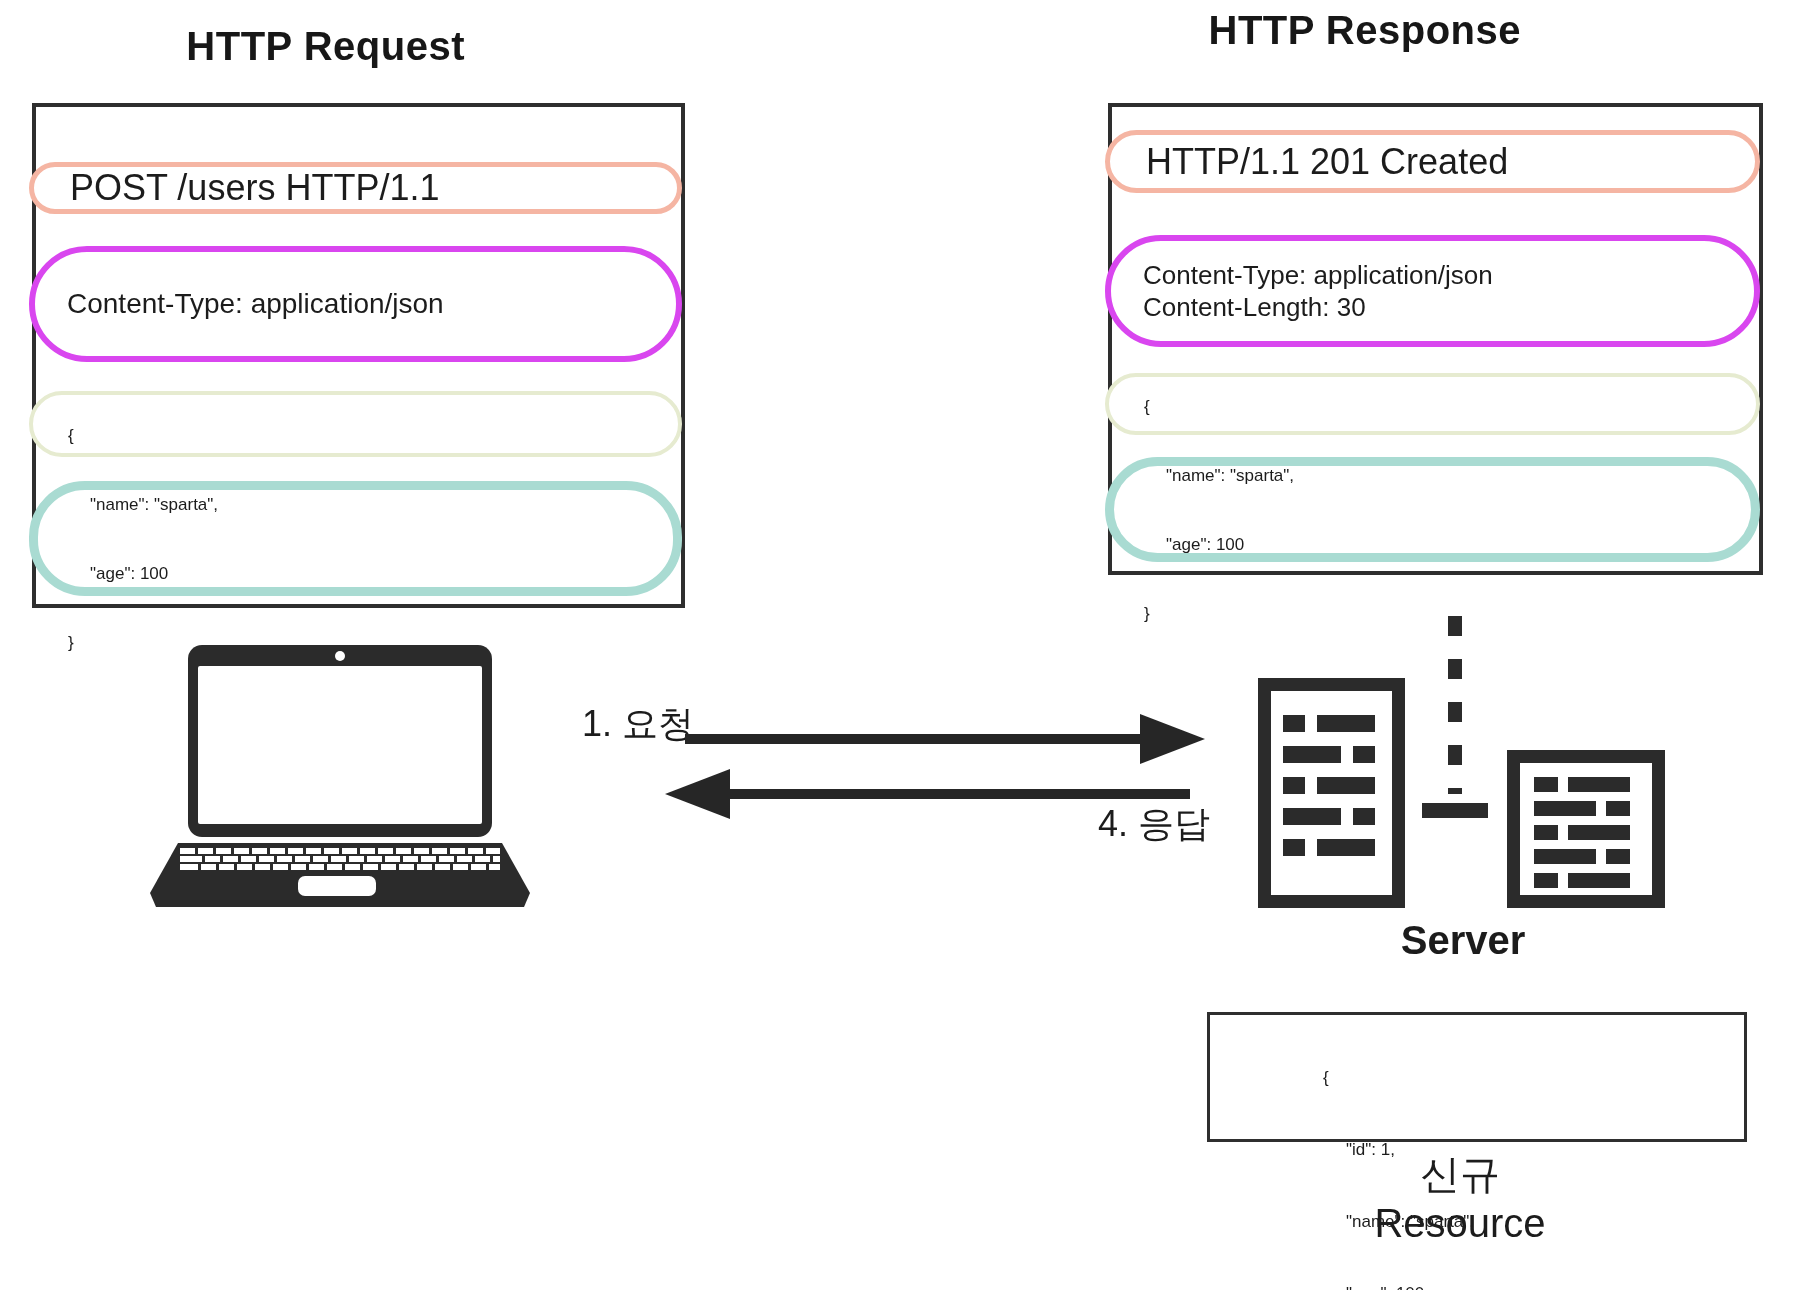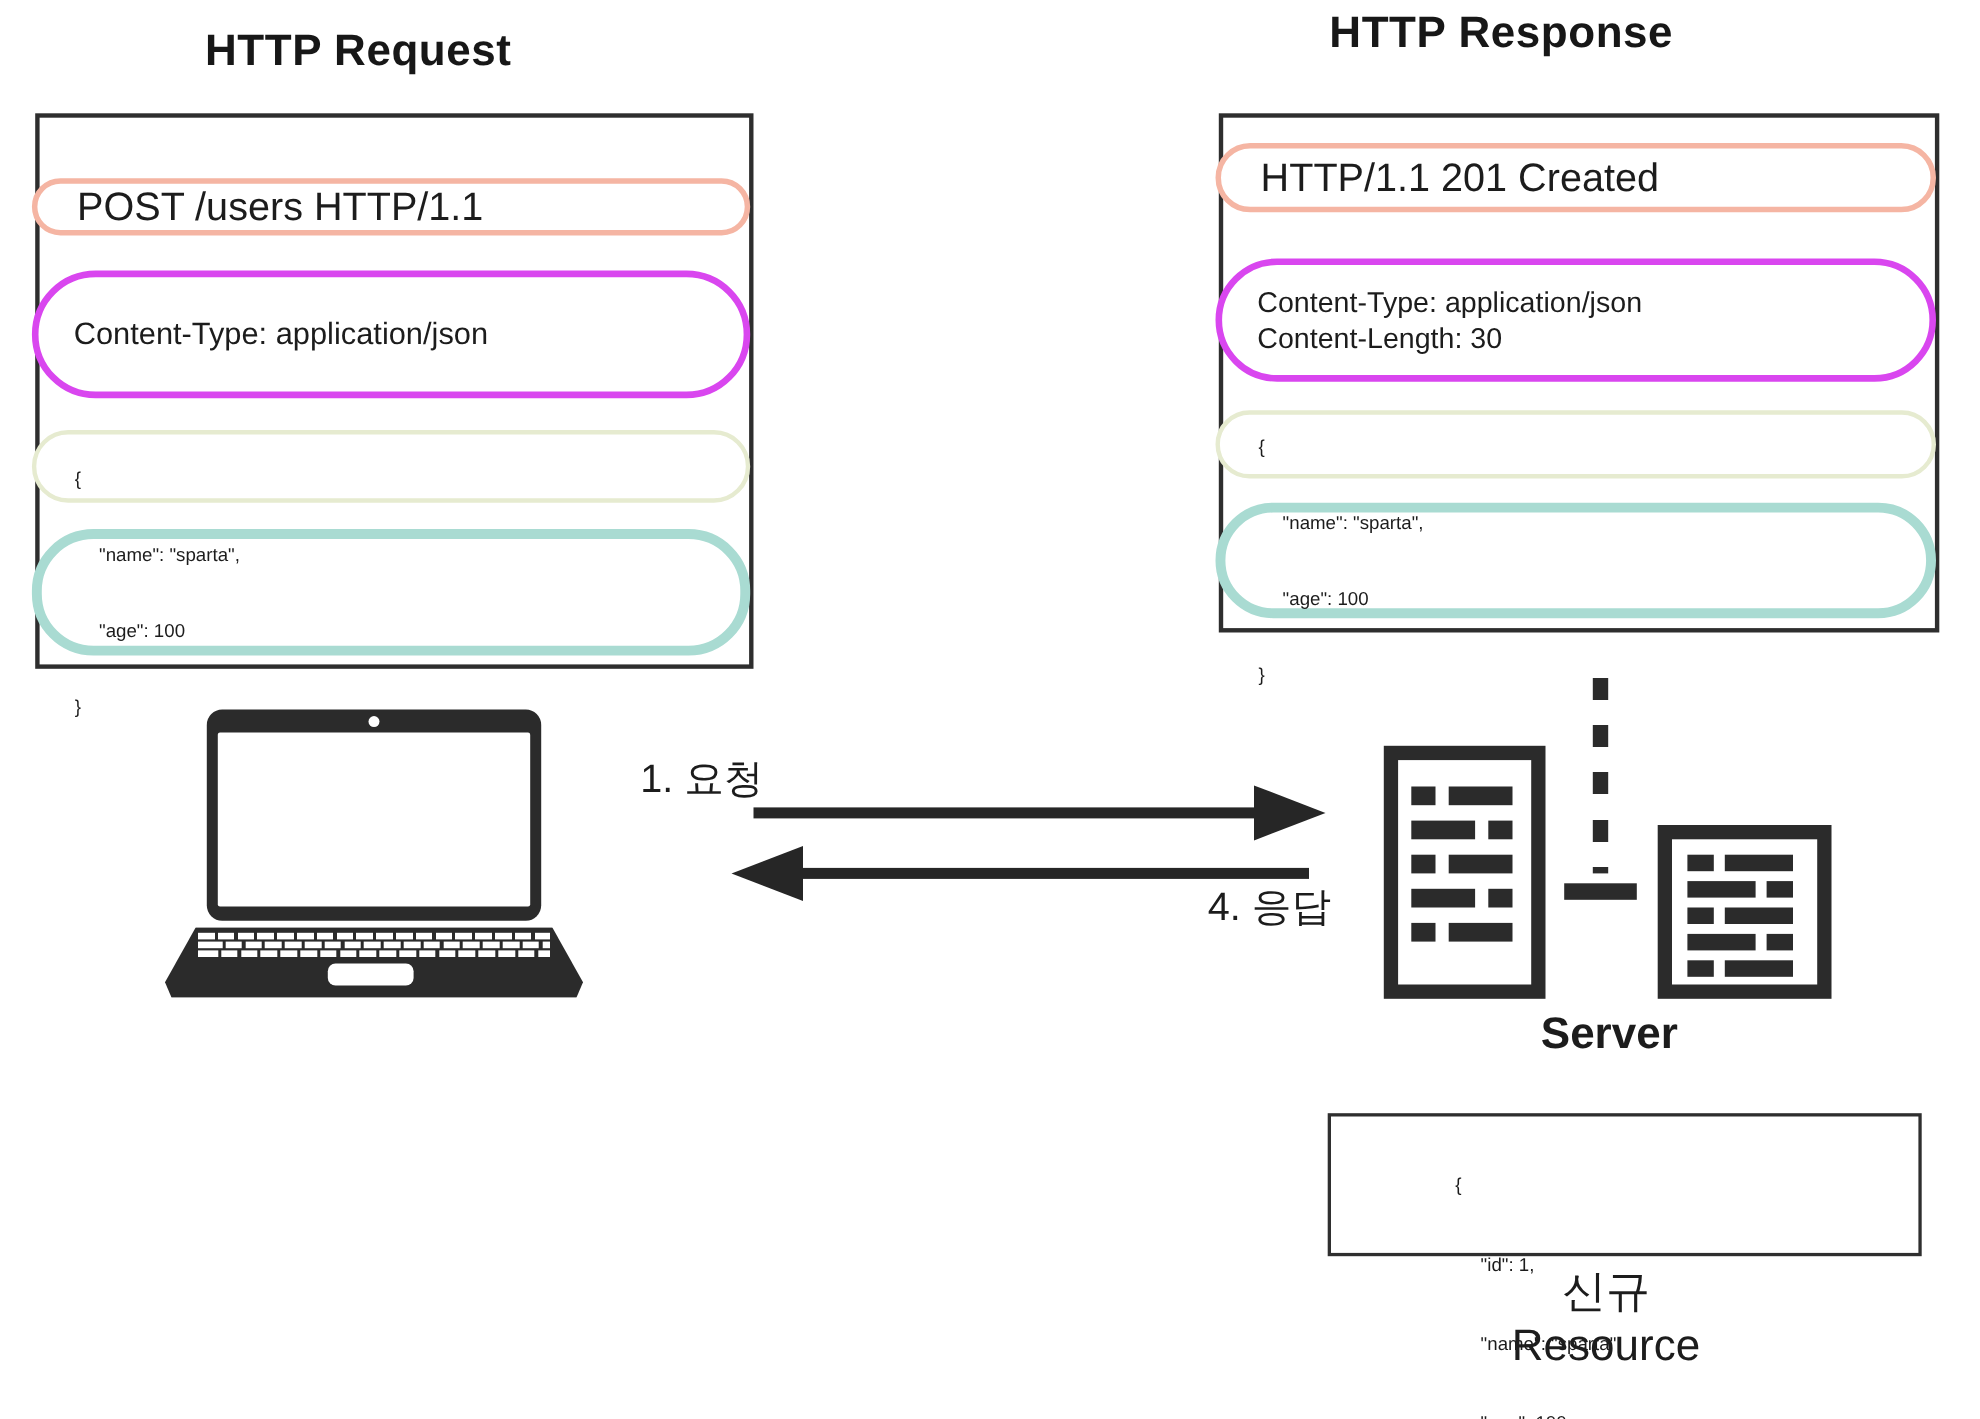--- a/index.html
+++ b/index.html
@@ -48,21 +48,21 @@
   .kb-r3{top:21px;background-position-x:3px;}
   .trackpad{position:absolute;left:148px;top:33px;width:78px;height:20px;background:#fff;border-radius:7px;}
 
   
   .shaft{position:absolute;height:10px;background:#262626;}
   .a1-shaft{left:685px;top:734px;width:458px;}
   .a1-head{position:absolute;left:1140px;top:714px;width:0;height:0;border-left:65px solid #262626;border-top:25px solid transparent;border-bottom:25px solid transparent;}
   .a2-shaft{left:728px;top:789px;width:462px;}
   .a2-head{position:absolute;left:665px;top:769px;width:0;height:0;border-right:65px solid #262626;border-top:25px solid transparent;border-bottom:25px solid transparent;}
   .flow-label{position:absolute;font-size:36px;font-weight:500;white-space:nowrap;}
-  .fl-1{left:582px;top:684px;}
+  .fl-1{left:582px;top:700px;}
   .fl-2{left:1098px;top:800px;}
 
   
   .server-tall{position:absolute;left:1258px;top:678px;width:147px;height:230px;border:13px solid #2b2b2b;box-sizing:border-box;background:#fff;padding:24px 12px 0 12px;}
   .server-small{position:absolute;left:1507px;top:750px;width:158px;height:158px;border:13px solid #2b2b2b;box-sizing:border-box;background:#fff;padding:14px 12px 0 14px;}
   .srv-row{display:flex;gap:12px;margin-bottom:14px;}
   .server-small .srv-row{gap:10px;margin-bottom:9px;}
   .blk{background:#2b2b2b;height:17px;}
   .server-small .blk{height:15px;}
   .blk-s{width:22px;}

